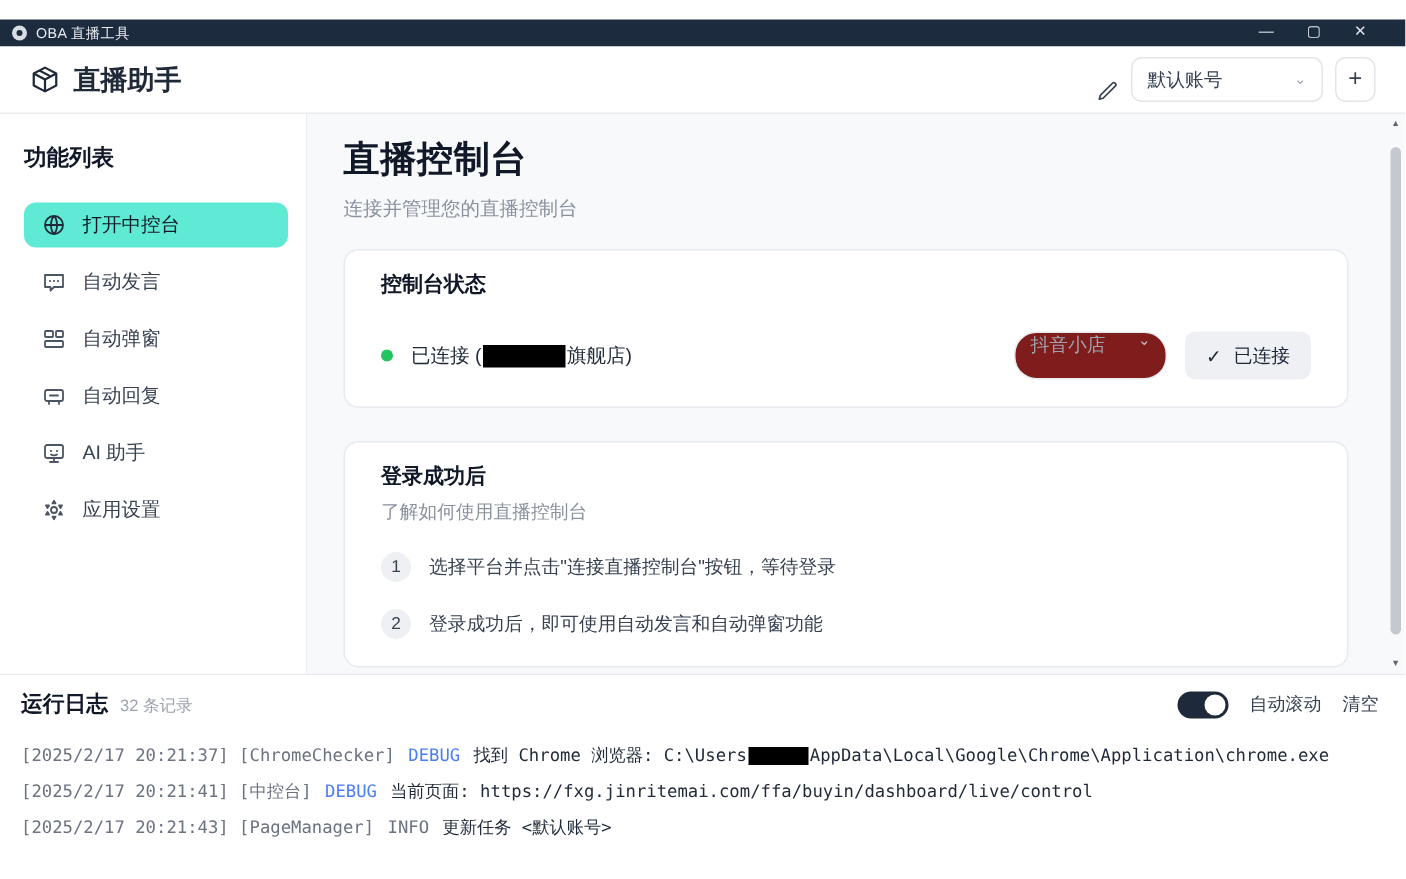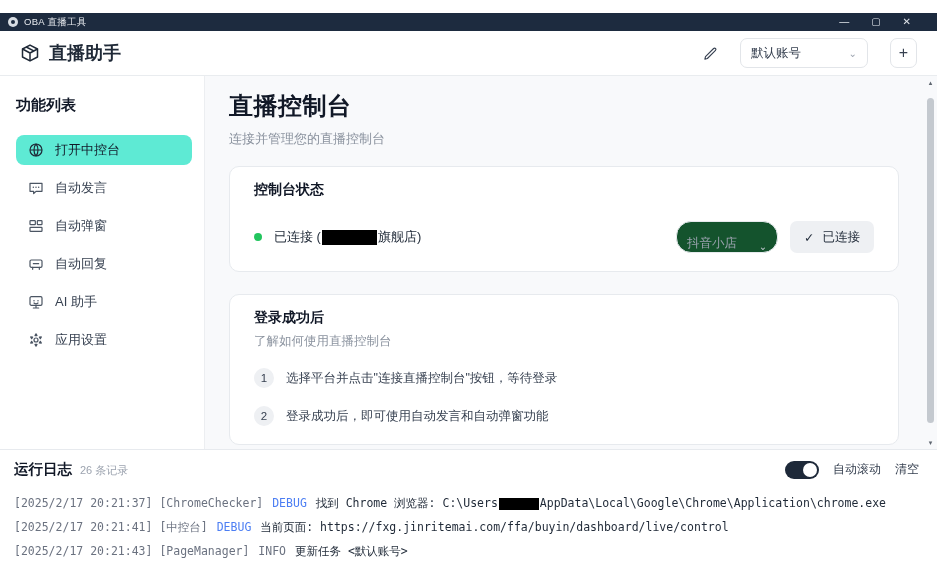--- a/index.html
+++ b/index.html
@@ -15,21 +15,21 @@
     border-radius:50%; background:#1d2b3f; }
   .titlebar .ttl { color:#e8ebef; font-size:9.5px; letter-spacing:.3px; }
   .win-controls { margin-left:auto; display:flex; align-items:center; gap:22px; padding-right:18px; }
   .win-controls span { color:#dfe4ea; font-size:10px; line-height:10px; cursor:default; }
 
   
   .header { height:45px; background:#fff; border-bottom:1px solid #e9ecef;
     display:flex; align-items:center; padding:0 20px; }
   .header .cube { margin-right:9px; display:flex; }
   .header h1 { font-size:18px; font-weight:bold; color:#1f2937; }
-  .header-right { margin-left:auto; display:flex; align-items:center; gap:22px; }
+  .header-right { margin-left:auto; display:flex; align-items:flex-end; gap:8px; }
   .pencil { display:flex; }
   .account-select { width:128px; height:30px; border:1px solid #e2e5e9; border-radius:7px;
     display:flex; align-items:center; padding:0 10px; font-size:12.5px; color:#374151; background:#fff; }
   .account-select .chev { margin-left:auto; color:#9ca3af; font-size:10px; }
   .add-btn { width:27px; height:30px; border:1px solid #e2e5e9; border-radius:7px; background:#fff;
     font-size:16px; color:#374151; display:flex; align-items:center; justify-content:center; }
 
   
   .content-row { display:flex; height:373px; }
   .sidebar { width:205px; background:#fff; border-right:1px solid #eceef1; padding:14px 12px 0 16px; }
@@ -46,22 +46,22 @@
   .card { background:#fff; border:1px solid #e7eaee; border-radius:10px; padding:14px 24px 18px 24px;
     margin-top:16px; }
   .card .c-title { font-size:14px; font-weight:bold; color:#111827; }
   .card .c-sub { font-size:12.5px; color:#8a929e; margin-top:6px; }
   .status-row { display:flex; align-items:center; margin-top:22px; }
   .dot { width:8px; height:8px; border-radius:50%; background:#22c55e; margin-right:12px; }
   .status-text { font-size:13px; color:#1f2937; display:flex; align-items:center; }
   .redact { display:inline-block; background:#000; vertical-align:middle; }
   .redact.status { width:55px; height:15px; margin:0 1px; }
   .status-controls { margin-left:auto; display:flex; align-items:center; gap:12px; }
-  .platform-select { width:102px; height:32px; border:1px solid #e7eaee; border-radius:15px; background:#14532d;
-    display:flex; align-items:flex-end; padding:0 10px; font-size:12.5px; color:#9ca3af; }
+  .platform-select { width:102px; height:32px; border:1px solid #e7eaee; border-radius:15px; background:#7f1d1d;
+    display:flex; align-items:flex-start; padding:0 10px; font-size:12.5px; color:#9ca3af; }
   .platform-select .chev { margin-left:auto; font-size:10px; color:#c3c8cf; }
   .connected-btn { height:32px; padding:0 14px; border:none; border-radius:7px; background:#eef0f3;
     font-size:12.5px; color:#1f2937; display:flex; align-items:center; gap:8px; }
 
   .step-row { display:flex; align-items:center; margin-top:18px; }
   .step-num { width:20px; height:20px; border-radius:50%; background:#eef0f3; color:#374151;
     font-size:11.5px; display:flex; align-items:center; justify-content:center; margin-right:12px; flex:0 0 auto; }
   .step-text { font-size:12.5px; color:#374151; }
 
   
@@ -229,21 +229,21 @@
       <div class="sb-arrow" style="top:2px;">▴</div>
       <div class="sb-thumb"></div>
       <div class="sb-arrow" style="bottom:2px;">▾</div>
     </div>
   </div>
 </div>
 
 <div class="log-panel">
   <div class="log-head">
     <span class="log-title">运行日志</span>
-    <span class="log-count">26 条记录</span>
+    <span class="log-count">32 条记录</span>
     <div class="log-head-right">
       <div class="toggle">
           <div class="knob"></div>
         </div>
       <span class="toggle-label">自动滚动</span>
       <span class="clear-btn">清空</span>
     </div>
   </div>
   <div class="log-body" id="log-body">
       <div class="log-line"><span class="log-meta">[2025/2/17 20:21:37] </span><span class="log-meta">[ChromeChecker] </span><span class="lvl lvl-DEBUG">DEBUG </span><span>找到 Chrome 浏览器: C:\Users</span><span class="redact log"></span><span>AppData\Local\Google\Chrome\Application\chrome.exe</span></div>

